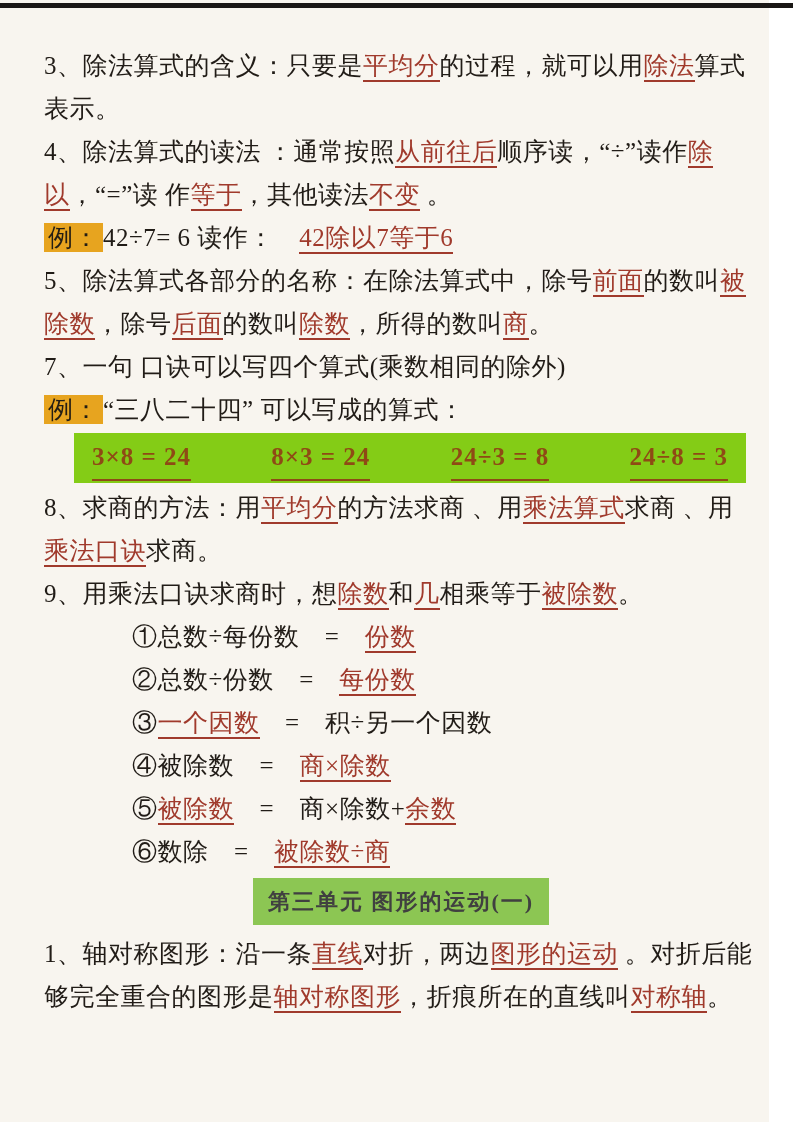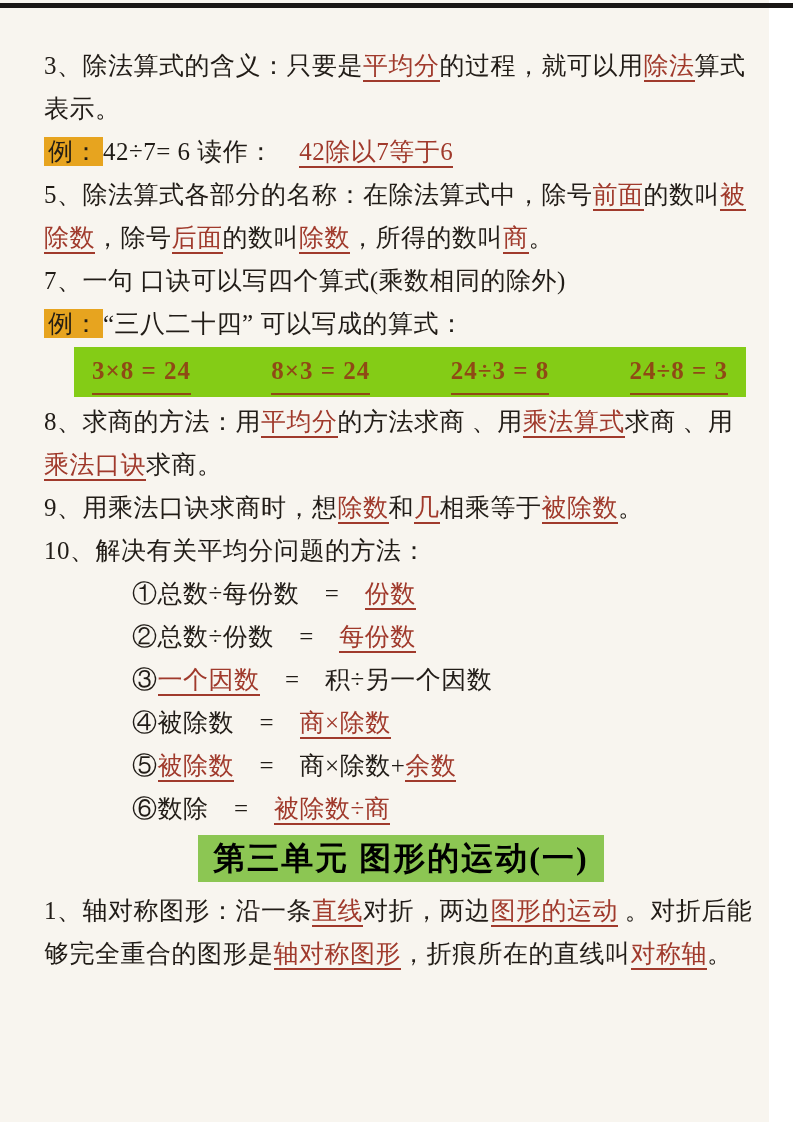--- a/index.html
+++ b/index.html
@@ -34,45 +34,45 @@
     margin:2px 12px 3px 30px; padding:2px 18px;
   }
   .eq {
     color:#8f4a15; font-weight:bold;
     border-bottom:2px solid #8f4a15; padding-bottom:1px;
     letter-spacing:1px;
   }
   .title-wrap { text-align:center; margin:5px 0 7px 0; }
   .section-title {
     display:inline-block;
-    background:#8cc653; color:#000000;
-    font-weight:bold; font-size:32px; line-height:45px;
+    background:#8cc653; color:#404040;
+    font-weight:bold; font-size:22px; line-height:45px;
     padding:1px 15px; letter-spacing:2px;
   }
 </style>
 </head>
 <body>
 
 <div class="right-strip"></div>
 <div class="top-rule"></div>
 <div class="content">
     <p class="item"><span class="plain">3、除法算式的含义：只要是</span><span class="red">平均分</span><span class="plain">的过程，就可以用</span><span class="red">除法</span><span class="plain">算式表示。</span></p>
+    <p class="item"><span class="plain">4、除法算式的读法 ：通常按照</span><span class="red">从前往后</span><span class="plain">顺序读，“÷”读作</span><span class="red">除以</span><span class="plain">，“=”读 作</span><span class="red">等于</span><span class="plain">，其他读法</span><span class="red">不变</span><span class="plain"> 。</span></p>
     <p class="item"><span class="mark">例：</span><span class="plain">42÷7= 6 读作：　</span><span class="red">42除以7等于6</span></p>
     <p class="item"><span class="plain">5、除法算式各部分的名称：在除法算式中，除号</span><span class="red">前面</span><span class="plain">的数叫</span><span class="red">被除数</span><span class="plain">，除号</span><span class="red">后面</span><span class="plain">的数叫</span><span class="red">除数</span><span class="plain">，所得的数叫</span><span class="red">商</span><span class="plain">。</span></p>
     <p class="item"><span class="plain">7、一句 口诀可以写四个算式(乘数相同的除外)</span></p>
     <p class="item"><span class="mark">例：</span><span class="plain">“三八二十四” 可以写成的算式：</span></p>
     <div class="band">
       <span class="eq">3×8 = 24</span>
       <span class="eq">8×3 = 24</span>
       <span class="eq">24÷3 = 8</span>
       <span class="eq">24÷8 = 3</span>
     </div>
     <p class="item"><span class="plain">8、求商的方法：用</span><span class="red">平均分</span><span class="plain">的方法求商 、用</span><span class="red">乘法算式</span><span class="plain">求商 、用</span><span class="red">乘法口诀</span><span class="plain">求商。</span></p>
     <p class="item"><span class="plain">9、用乘法口诀求商时，想</span><span class="red">除数</span><span class="plain">和</span><span class="red">几</span><span class="plain">相乘等于</span><span class="red">被除数</span><span class="plain">。</span></p>
-    <p class="item"><span class="plain">10、解决有关平均分问题的方法：</span></p>
     <p class="sub"><span class="plain">①总数÷每份数　=　</span><span class="red">份数</span></p>
     <p class="sub"><span class="plain">②总数÷份数　=　</span><span class="red">每份数</span></p>
     <p class="sub"><span class="plain">③</span><span class="red">一个因数</span><span class="plain">　=　积÷另一个因数</span></p>
     <p class="sub"><span class="plain">④被除数　=　</span><span class="red">商×除数</span></p>
     <p class="sub"><span class="plain">⑤</span><span class="red">被除数</span><span class="plain">　=　商×除数+</span><span class="red">余数</span></p>
     <p class="sub"><span class="plain">⑥数除　=　</span><span class="red">被除数÷商</span></p>
     <div class="title-wrap"><span class="section-title">第三单元 图形的运动(一)</span></div>
     <p class="item"><span class="plain">1、轴对称图形：沿一条</span><span class="red">直线</span><span class="plain">对折，两边</span><span class="red">图形的运动</span><span class="plain"> 。对折后能够完全重合的图形是</span><span class="red">轴对称图形</span><span class="plain">，折痕所在的直线叫</span><span class="red">对称轴</span><span class="plain">。</span></p>
   </div>
 

